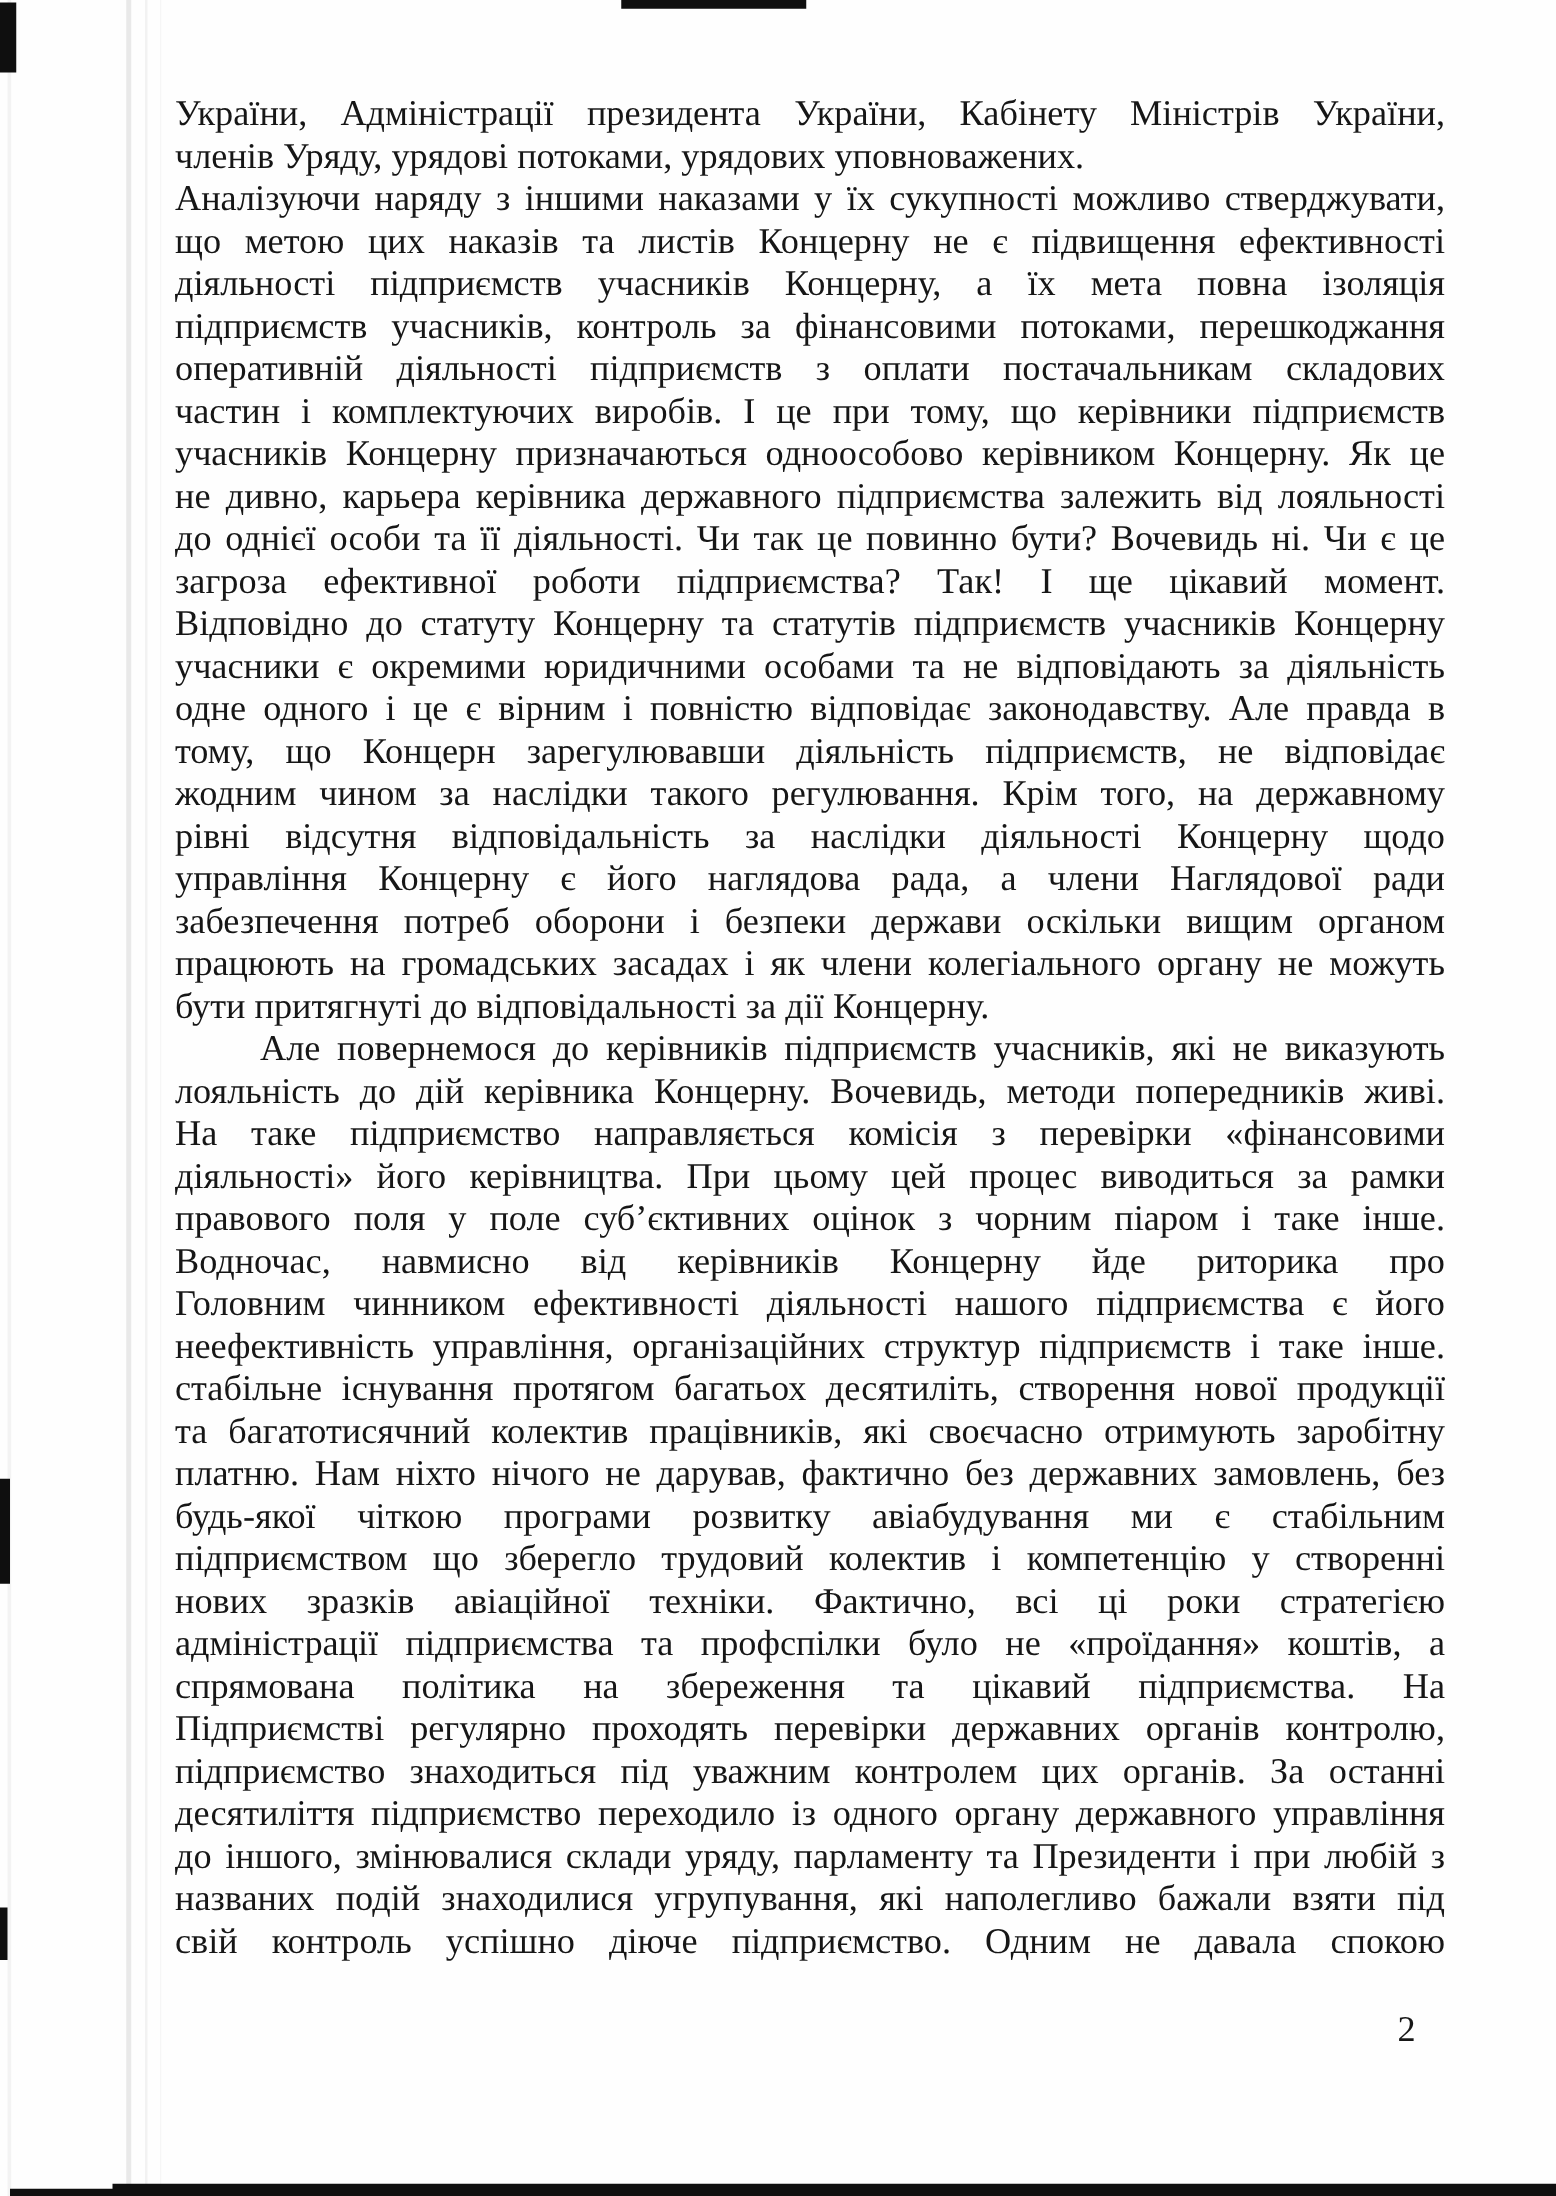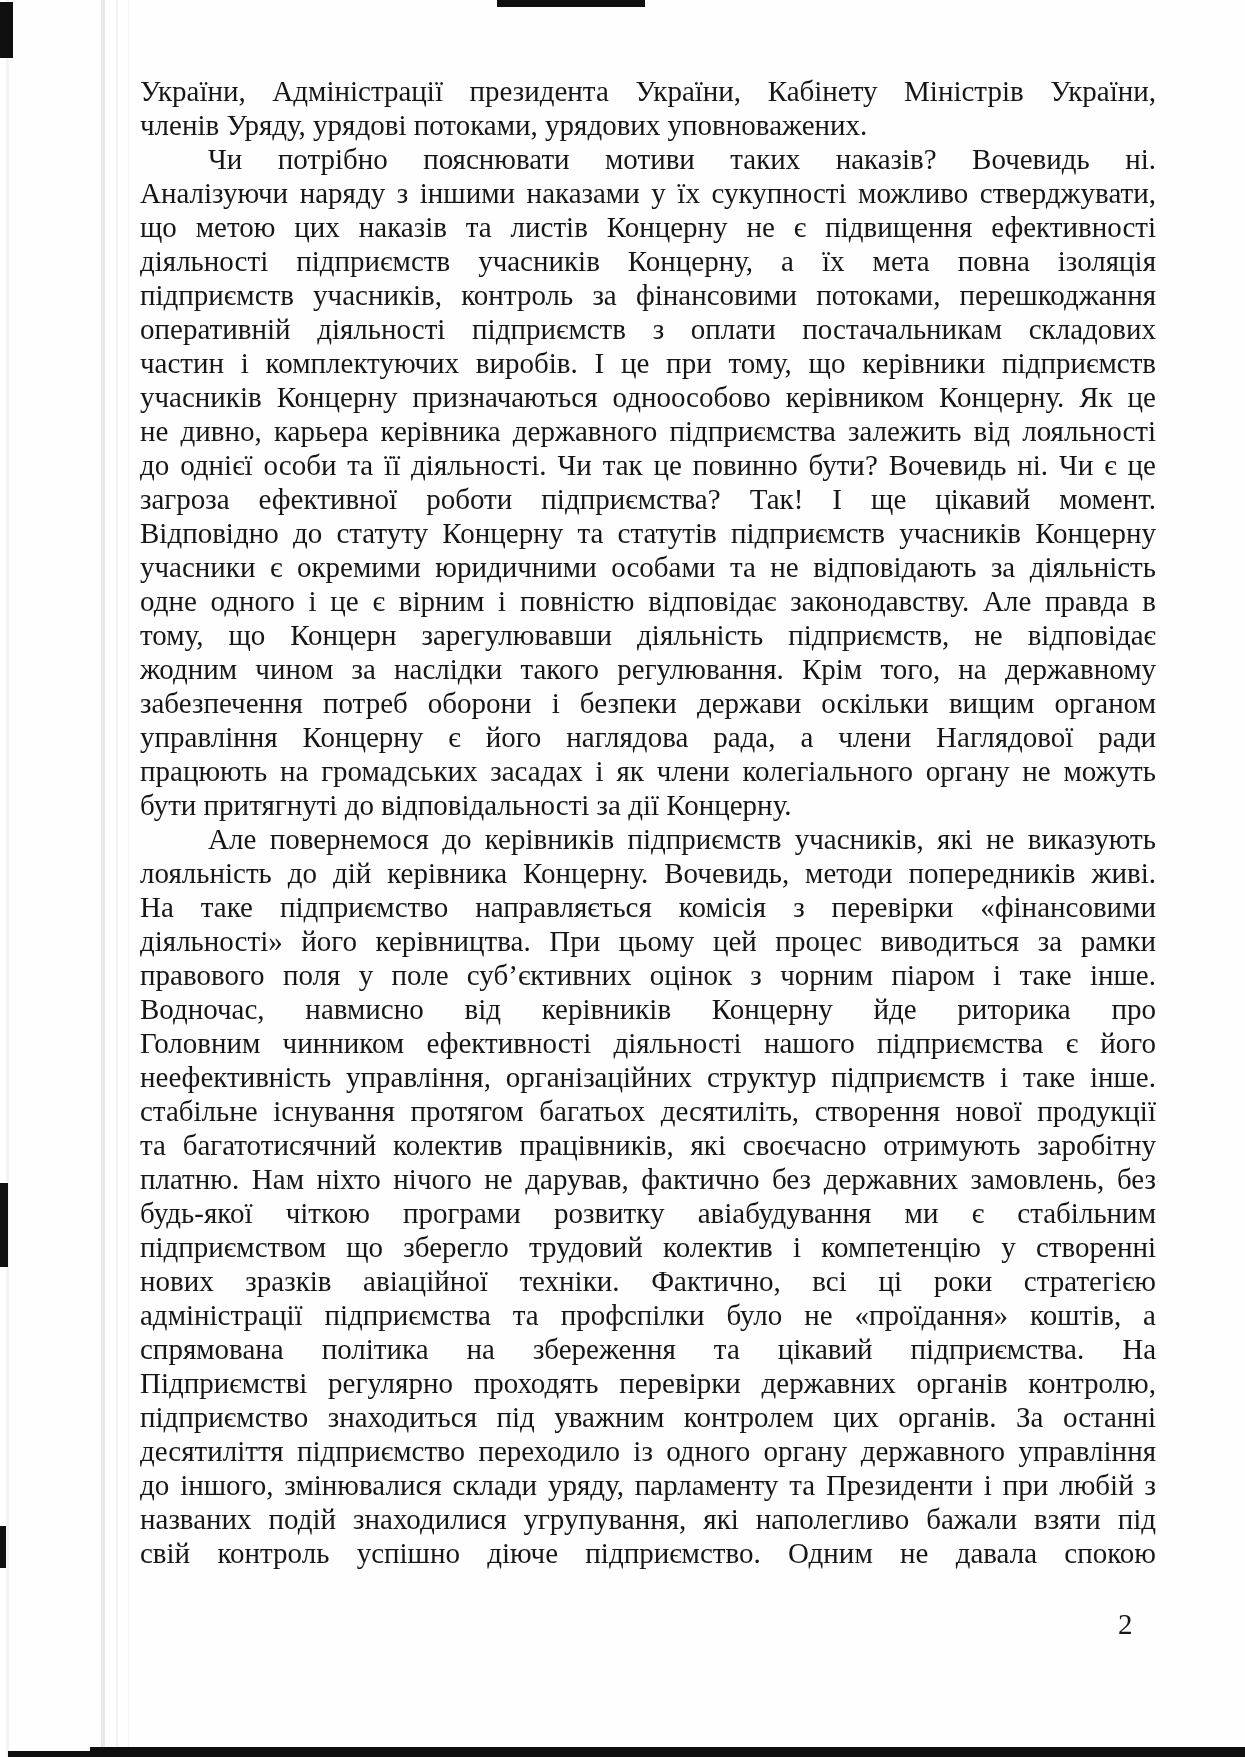--- a/index.html
+++ b/index.html
@@ -85,38 +85,38 @@
   <div class="artifact art-top"></div>
   <div class="artifact art-bottom"></div>
   <div class="artifact art-bottom-thin"></div>
   <div class="artifact art-left-1"></div>
   <div class="artifact art-left-2"></div>
   <div class="artifact art-left-3"></div>
 
   <div class="text-block">
       <div class="line justify">України, Адміністрації президента України, Кабінету Міністрів України,</div>
       <div class="line">членів Уряду, урядові потоками, урядових уповноважених.</div>
-      <div class="line justify indent">Чи потрібно пояснювати мотиви таких наказів? Вочевидь ні.</div>
       <div class="line justify">Аналізуючи наряду з іншими наказами у їх сукупності можливо стверджувати,</div>
       <div class="line justify">що метою цих наказів та листів Концерну не є підвищення ефективності</div>
       <div class="line justify">діяльності підприємств учасників Концерну, а їх мета повна ізоляція</div>
       <div class="line justify">підприємств учасників, контроль за фінансовими потоками, перешкоджання</div>
       <div class="line justify">оперативній діяльності підприємств з оплати постачальникам складових</div>
       <div class="line justify">частин і комплектуючих виробів. І це при тому, що керівники підприємств</div>
       <div class="line justify">учасників Концерну призначаються одноособово керівником Концерну. Як це</div>
       <div class="line justify">не дивно, карьера керівника державного підприємства залежить від лояльності</div>
       <div class="line justify">до однієї особи та її діяльності. Чи так це повинно бути? Вочевидь ні. Чи є це</div>
       <div class="line justify">загроза ефективної роботи підприємства? Так! І ще цікавий момент.</div>
       <div class="line justify">Відповідно до статуту Концерну та статутів підприємств учасників Концерну</div>
       <div class="line justify">учасники є окремими юридичними особами та не відповідають за діяльність</div>
       <div class="line justify">одне одного і це є вірним і повністю відповідає законодавству. Але правда в</div>
       <div class="line justify">тому, що Концерн зарегулювавши діяльність підприємств, не відповідає</div>
       <div class="line justify">жодним чином за наслідки такого регулювання. Крім того, на державному</div>
+      <div class="line justify">рівні відсутня відповідальність за наслідки діяльності Концерну щодо</div>
+      <div class="line justify">управління Концерну є його наглядова рада, а члени Наглядової ради</div>
       <div class="line justify">забезпечення потреб оборони і безпеки держави оскільки вищим органом</div>
-      <div class="line justify">управління Концерну є його наглядова рада, а члени Наглядової ради</div>
       <div class="line justify">працюють на громадських засадах і як члени колегіального органу не можуть</div>
       <div class="line">бути притягнуті до відповідальності за дії Концерну.</div>
       <div class="line justify indent">Але повернемося до керівників підприємств учасників, які не виказують</div>
       <div class="line justify">лояльність до дій керівника Концерну. Вочевидь, методи попередників живі.</div>
       <div class="line justify">На таке підприємство направляється комісія з перевірки «фінансовими</div>
       <div class="line justify">діяльності» його керівництва. При цьому цей процес виводиться за рамки</div>
       <div class="line justify">правового поля у поле суб’єктивних оцінок з чорним піаром і таке інше.</div>
       <div class="line justify">Водночас, навмисно від керівників Концерну йде риторика про</div>
       <div class="line justify">Головним чинником ефективності діяльності нашого підприємства є його</div>
       <div class="line justify">неефективність управління, організаційних структур підприємств і таке інше.</div>

